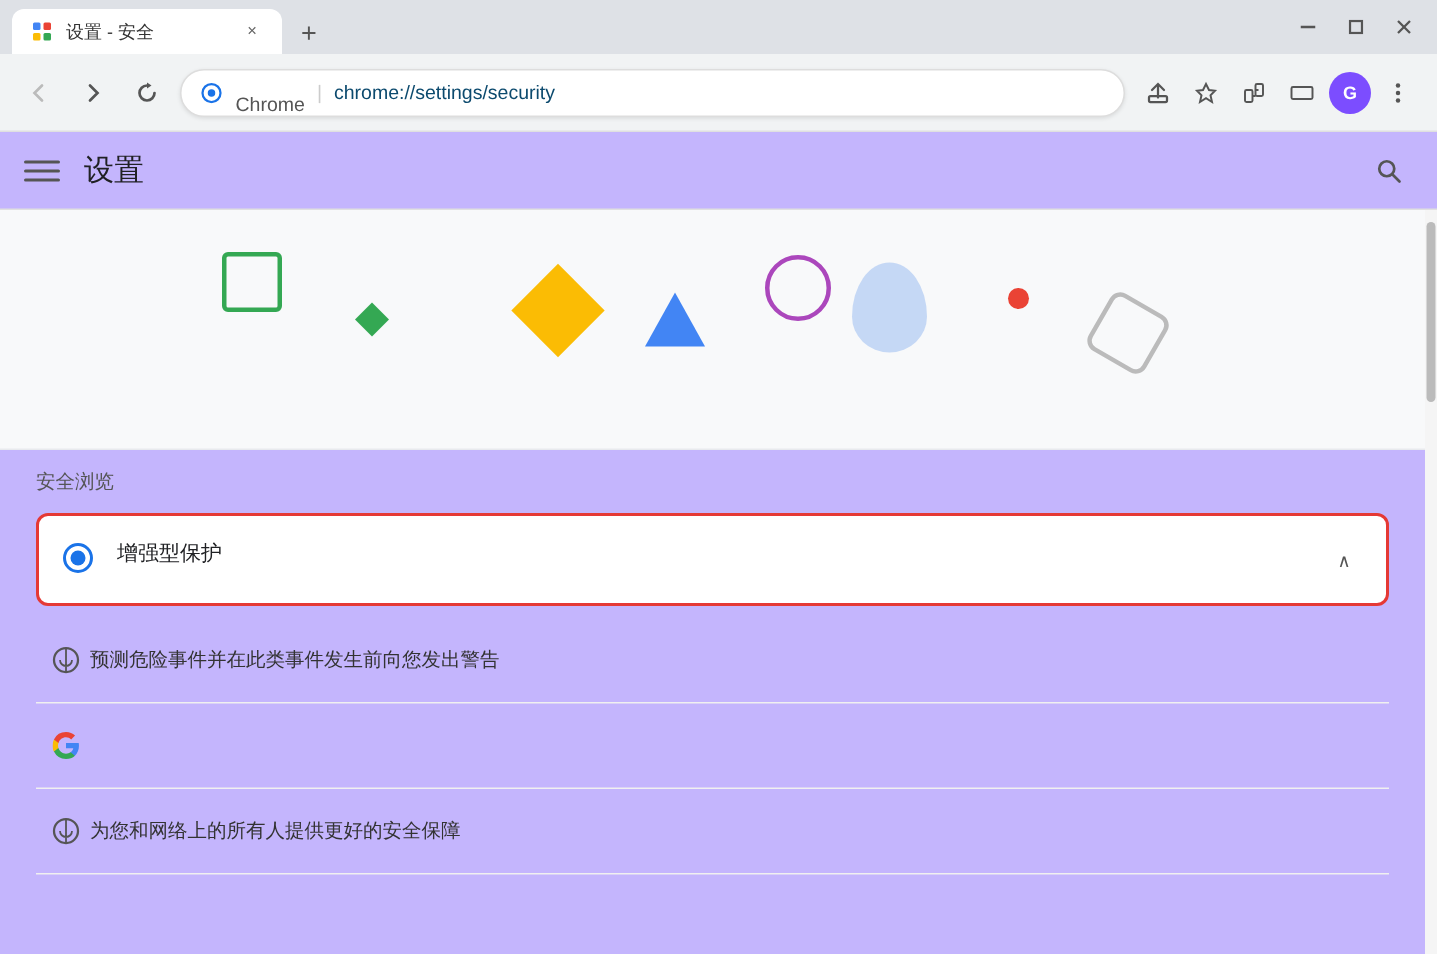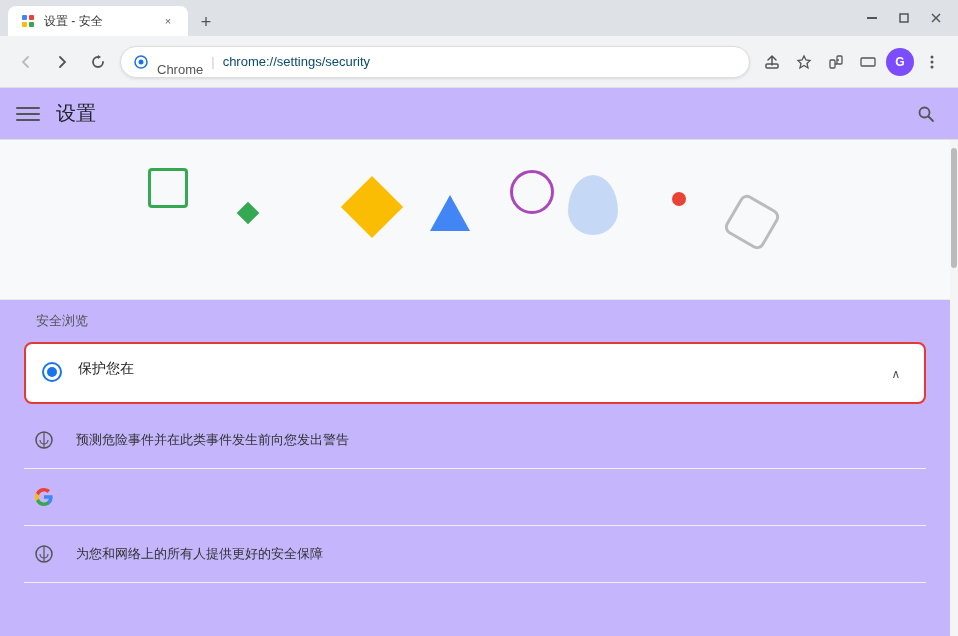--- a/index.html
+++ b/index.html
@@ -48,34 +48,34 @@
     .main-content::-webkit-scrollbar { width: 8px; }
     .main-content::-webkit-scrollbar-track { background: #f1f1f1; }
     .main-content::-webkit-scrollbar-thumb { background: #c1c1c1; border-radius: 4px; }
 
     
     .banner-area { width: 100%; height: 160px; background: #f8f9fa; display: flex; align-items: center; justify-content: center; position: relative; overflow: hidden; border-bottom: 1px solid #e8eaed; }
     .banner-shapes { width: 100%; height: 100%; position: relative; }
     .shape { position: absolute; }
 
     
-    .section-label { padding: 12px 36px 8px; font-size: 13px; color: #555; font-weight: 400; }
+    .section-label { padding: 12px 24px 8px; font-size: 13px; color: #555; font-weight: 400; }
 
     
     .option-card { margin: 4px 24px; border: 2px solid #e53935; border-radius: 8px; padding: 16px; display: flex; align-items: flex-start; gap: 16px; background: #fff; }
     .option-card-inner { flex: 1; }
     .option-title { font-size: 14px; font-weight: 500; color: #202124; margin-bottom: 6px; }
     .option-desc { font-size: 13px; color: #555; line-height: 1.5; }
     .radio-btn { width: 20px; height: 20px; border-radius: 50%; border: 2px solid #1a73e8; display: flex; align-items: center; justify-content: center; flex-shrink: 0; margin-top: 2px; }
     .radio-inner { width: 10px; height: 10px; border-radius: 50%; background: #1a73e8; }
     .expand-btn { width: 24px; height: 24px; display: flex; align-items: center; justify-content: center; cursor: pointer; color: #555; font-size: 12px; margin-top: 2px; flex-shrink: 0; }
 
     
     .sub-items { padding: 4px 24px; }
-    .sub-item { display: flex; align-items: center; gap: 16px; padding: 12px 4px; border-bottom: 1px solid #f0f0f0; }
+    .sub-item { display: flex; align-items: center; padding: 12px 4px; border-bottom: 1px solid #f0f0f0; }
     .sub-item:last-child { border-bottom: none; }
     .sub-icon { width: 32px; height: 32px; display: flex; align-items: center; justify-content: center; flex-shrink: 0; color: #555; font-size: 16px; }
     .sub-text { font-size: 13px; color: #333; line-height: 1.4; }
 
     
     .scrollbar-track { width: 8px; background: #f5f5f5; flex-shrink: 0; position: relative; }
     .scrollbar-thumb { position: absolute; top: 8px; width: 6px; margin: 0 1px; height: 120px; background: #bbb; border-radius: 3px; }
   </style>
 </head>
 <body>
@@ -225,21 +225,21 @@
           </div>
         </div>
 
         <div class="section-label">安全浏览</div>
 
         <div class="option-card">
           <div class="radio-btn">
             <div class="radio-inner"></div>
           </div>
           <div class="option-card-inner">
-            <div class="option-title">保护您在</div>
+            <div class="option-title">增强型保护</div>
           </div>
           <div class="expand-btn">∧</div>
         </div>
 
         <div class="sub-items">
 
           <div class="sub-item">
             <div class="sub-icon">
               <svg width="20" height="20" viewBox="0 0 20 20">
                   <circle cx="10" cy="10" r="8" fill="none" stroke="#555" stroke-width="1.5"></circle>

